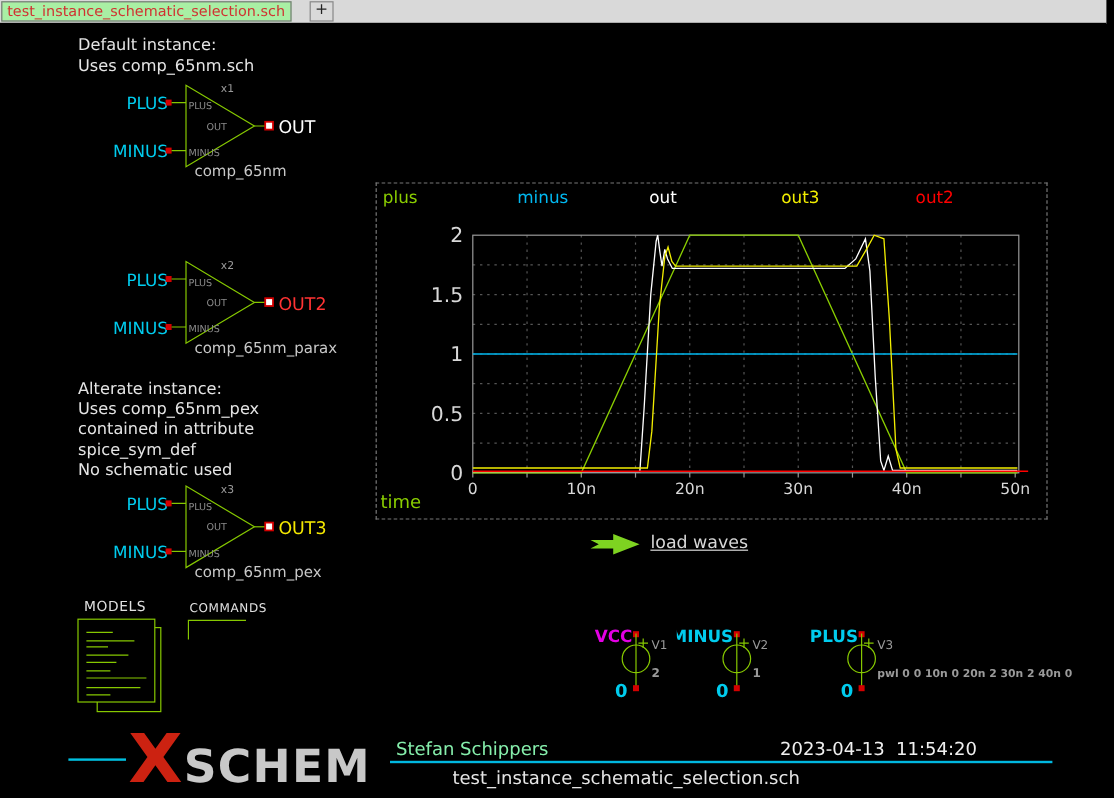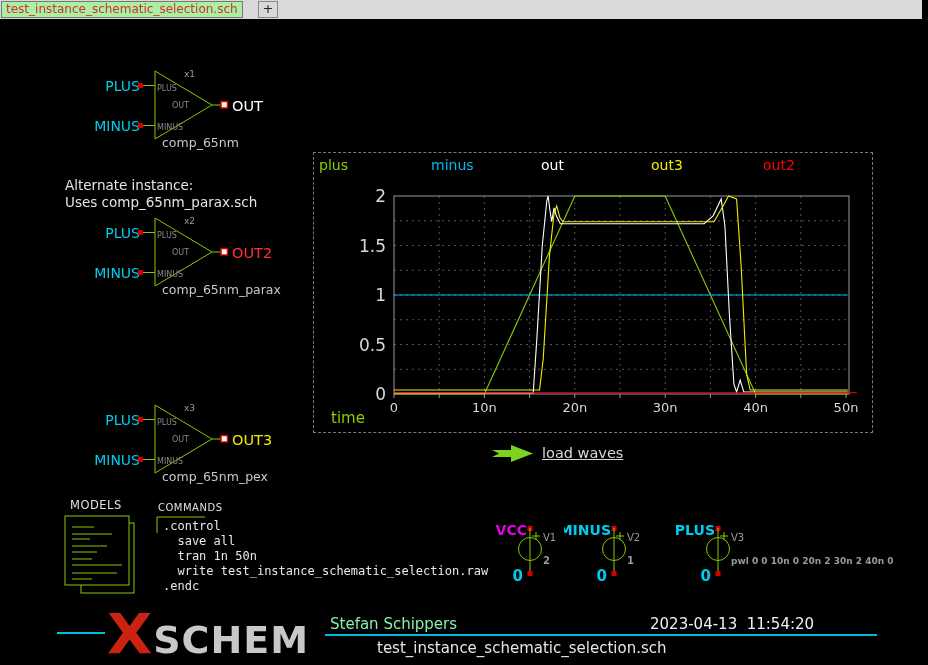--- a/index.html
+++ b/index.html
@@ -18,21 +18,21 @@
   .pinlbl{font-size:14px;fill:#00ccee;}
   .innerlbl{font-size:8px;fill:#8a8a8a;}
   .instname{font-size:9px;fill:#9a9a9a;}
   .symname{font-size:12.5px;fill:#c8c8c8;}
   .outlbl{font-size:14.5px;}
   .wire{stroke:#86c800;stroke-width:1;fill:none;}
   .pinsq{fill:#d40000;}
   
   #graph-panel{left:313px;top:152px;width:558px;height:279px;border:1px dashed #787878;}
   .legend{top:4px;font-size:14px;white-space:nowrap;}
-  #time-label{left:17px;top:256px;font-size:15px;color:#8ace00;}
+  #time-label{left:3px;top:256px;font-size:15px;color:#8ace00;}
   
   #loadwaves-label{left:542px;top:445px;font-size:14.5px;color:#d8d8d8;text-decoration:underline;}
   
   #models-label{left:70px;top:498px;font-size:11.5px;color:#e0e0e0;letter-spacing:.5px;}
   #commands-label{left:158px;top:502px;font-size:10px;color:#e0e0e0;letter-spacing:.5px;}
   #commands-text{left:163px;top:519px;font-family:"DejaVu Sans Mono",monospace;font-size:12px;
                  line-height:15px;color:#e8e8e8;white-space:pre;margin:0;}
   
   .src-svg text{font-family:"DejaVu Sans",sans-serif;}
   .netlbl{font-size:14px;font-weight:bold;}
@@ -53,62 +53,69 @@
 </head>
 <body>
 
 <div id="root">
 
   <div id="tabbar" class="abs">
     <div id="tab" class="abs">test_instance_schematic_selection.sch</div>
     <div id="newtab" class="abs">+</div>
   </div>
 
+  <div class="abs hdr" style="left:65px;top:30px;">
+    <div>Default instance:</div>
+    <div>Uses comp_65nm.sch</div>
+  </div>
 
   <svg class="abs inst-svg" style="left:95px;top:64px;" width="230" height="92">
     <text class="pinlbl" x="45" y="27" text-anchor="end">PLUS</text>
     <rect class="pinsq" x="43" y="19" width="5" height="5"></rect>
     <line class="wire" x1="48" y1="21.5" x2="60" y2="21.5"></line>
     <text class="pinlbl" x="45" y="67" text-anchor="end">MINUS</text>
     <rect class="pinsq" x="43" y="59" width="5" height="5"></rect>
     <line class="wire" x1="48" y1="61.5" x2="60" y2="61.5"></line>
     <polygon class="wire" points="60,7 60,75 117,41"></polygon>
     <text class="instname" x="89" y="13">x1</text>
     <text class="innerlbl" x="62" y="27">PLUS</text>
     <text class="innerlbl" x="77" y="44">OUT</text>
     <text class="innerlbl" x="62" y="66">MINUS</text>
     <line class="wire" x1="117" y1="41" x2="127" y2="41"></line>
     <rect x="126" y="37.5" width="6.5" height="6.5" fill="#ffffff" stroke="#d40000" stroke-width="1.5"></rect>
     <text class="outlbl" x="137" y="47" fill="#ffffff">OUT</text>
     <text class="symname" x="67" y="83">comp_65nm</text>
   </svg>
 
-  <div class="abs hdr" style="left:65px;top:177px;">
-    <div>Alternate instance:</div>
-    <div>Uses comp_65nm_parax.sch</div>
-  </div>
 
   <svg class="abs inst-svg" style="left:95px;top:211px;" width="230" height="92">
     <text class="pinlbl" x="45" y="27" text-anchor="end">PLUS</text>
     <rect class="pinsq" x="43" y="19" width="5" height="5"></rect>
     <line class="wire" x1="48" y1="21.5" x2="60" y2="21.5"></line>
     <text class="pinlbl" x="45" y="67" text-anchor="end">MINUS</text>
     <rect class="pinsq" x="43" y="59" width="5" height="5"></rect>
     <line class="wire" x1="48" y1="61.5" x2="60" y2="61.5"></line>
     <polygon class="wire" points="60,7 60,75 117,41"></polygon>
     <text class="instname" x="89" y="13">x2</text>
     <text class="innerlbl" x="62" y="27">PLUS</text>
     <text class="innerlbl" x="77" y="44">OUT</text>
     <text class="innerlbl" x="62" y="66">MINUS</text>
     <line class="wire" x1="117" y1="41" x2="127" y2="41"></line>
     <rect x="126" y="37.5" width="6.5" height="6.5" fill="#ffffff" stroke="#d40000" stroke-width="1.5"></rect>
     <text class="outlbl" x="137" y="47" fill="#ff3333">OUT2</text>
     <text class="symname" x="67" y="83">comp_65nm_parax</text>
   </svg>
 
+  <div class="abs hdr" style="left:65px;top:316px;">
+    <div>Alterate instance:</div>
+    <div>Uses comp_65nm_pex</div>
+    <div>contained in attribute</div>
+    <div>spice_sym_def</div>
+    <div>No schematic used</div>
+  </div>
 
   <svg class="abs inst-svg" style="left:95px;top:398px;" width="230" height="92">
     <text class="pinlbl" x="45" y="27" text-anchor="end">PLUS</text>
     <rect class="pinsq" x="43" y="19" width="5" height="5"></rect>
     <line class="wire" x1="48" y1="21.5" x2="60" y2="21.5"></line>
     <text class="pinlbl" x="45" y="67" text-anchor="end">MINUS</text>
     <rect class="pinsq" x="43" y="59" width="5" height="5"></rect>
     <line class="wire" x1="48" y1="61.5" x2="60" y2="61.5"></line>
     <polygon class="wire" points="60,7 60,75 117,41"></polygon>
     <text class="instname" x="89" y="13">x3</text>
@@ -193,25 +200,20 @@
     <line x1="12" y1="47" x2="32" y2="47" stroke="#86c800"></line>
     <line x1="12" y1="53" x2="62" y2="53" stroke="#86c800"></line>
     <line x1="12" y1="61" x2="57" y2="61" stroke="#86c800"></line>
     <line x1="12" y1="67" x2="32" y2="67" stroke="#86c800"></line>
   </svg>
 
   <span id="commands-label" class="abs">COMMANDS</span>
   <svg class="abs" style="left:156px;top:514px;" width="60" height="22">
     <polyline points="49,3 1,3 1,19" fill="none" stroke="#86c800"></polyline>
   </svg>
-  <pre id="commands-text" class="abs">.control
-  save all
-  tran 1n 50n
-  write test_instance_schematic_selection.raw
-.endc</pre>
 
   <svg class="abs src-svg" style="left:480px;top:518px;" width="200" height="66">
     <text class="netlbl" x="47" y="17" text-anchor="end" fill="#e400e4">VCC</text>
     <rect class="pinsq" x="47.5" y="8" width="5" height="5"></rect>
     <line class="wire" x1="50" y1="10" x2="50" y2="56" stroke="#86c800"></line>
     <line x1="56" y1="14" x2="56" y2="22" stroke="#86c800"></line>
     <line x1="52" y1="18" x2="60" y2="18" stroke="#86c800"></line>
     <circle cx="50" cy="31" r="11.5" fill="none" stroke="#86c800"></circle>
     <text class="srcname" x="63" y="23">V1</text>
     <text class="srcval" x="63" y="46">2</text>

